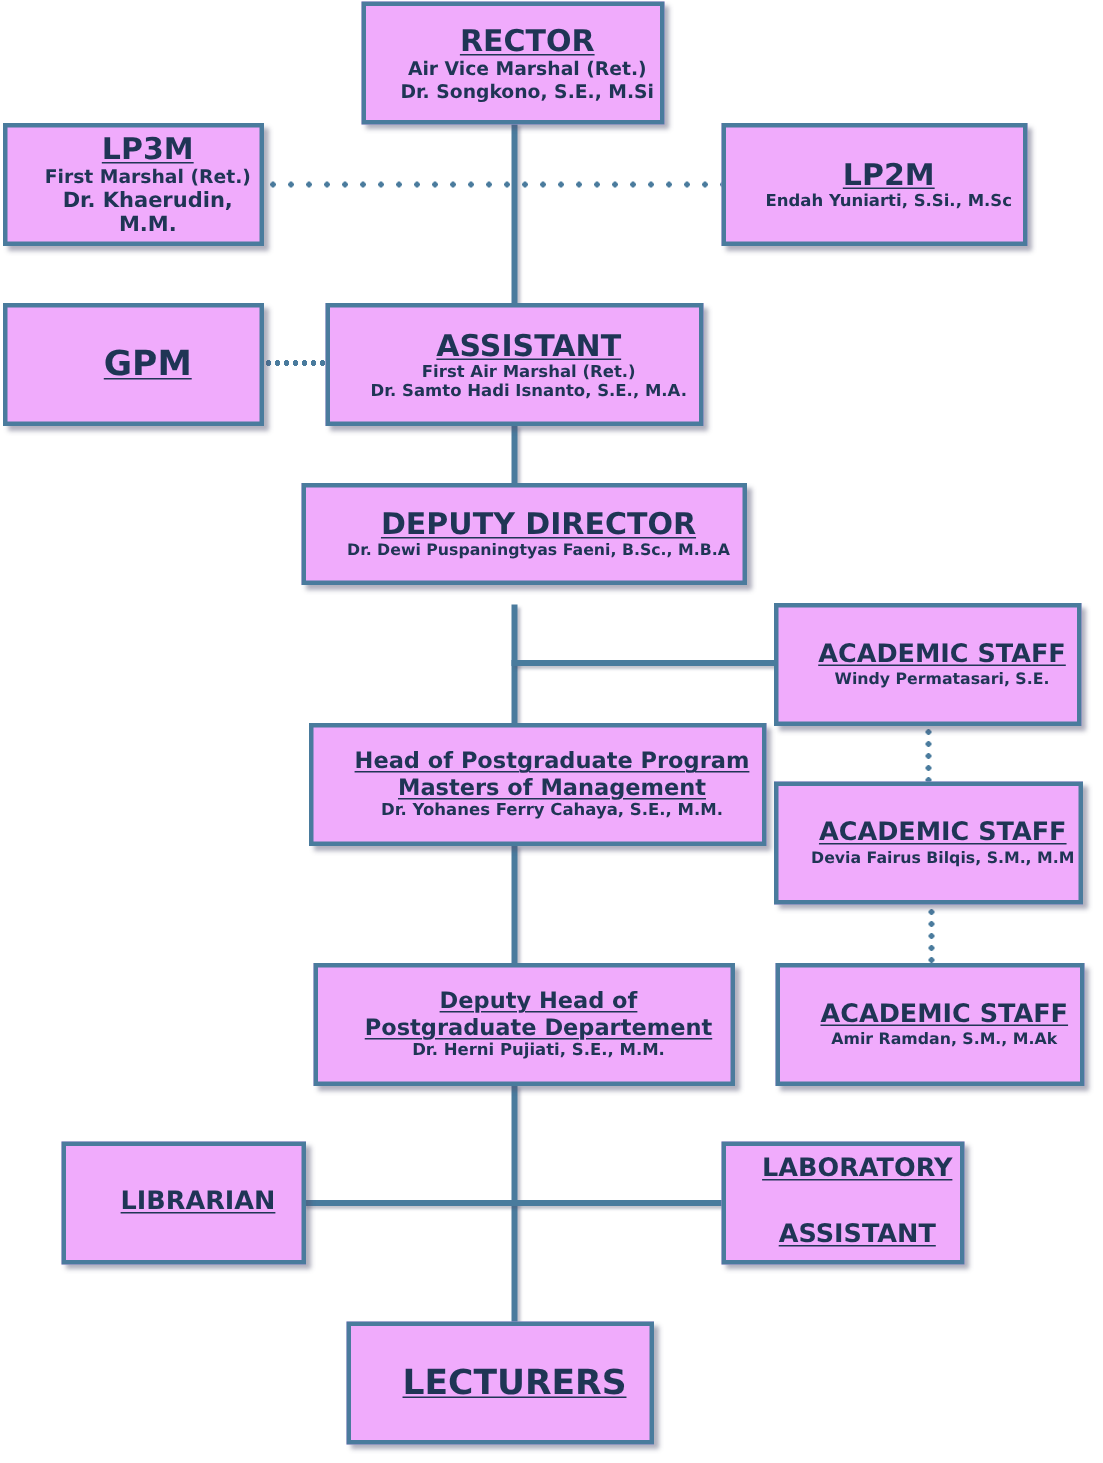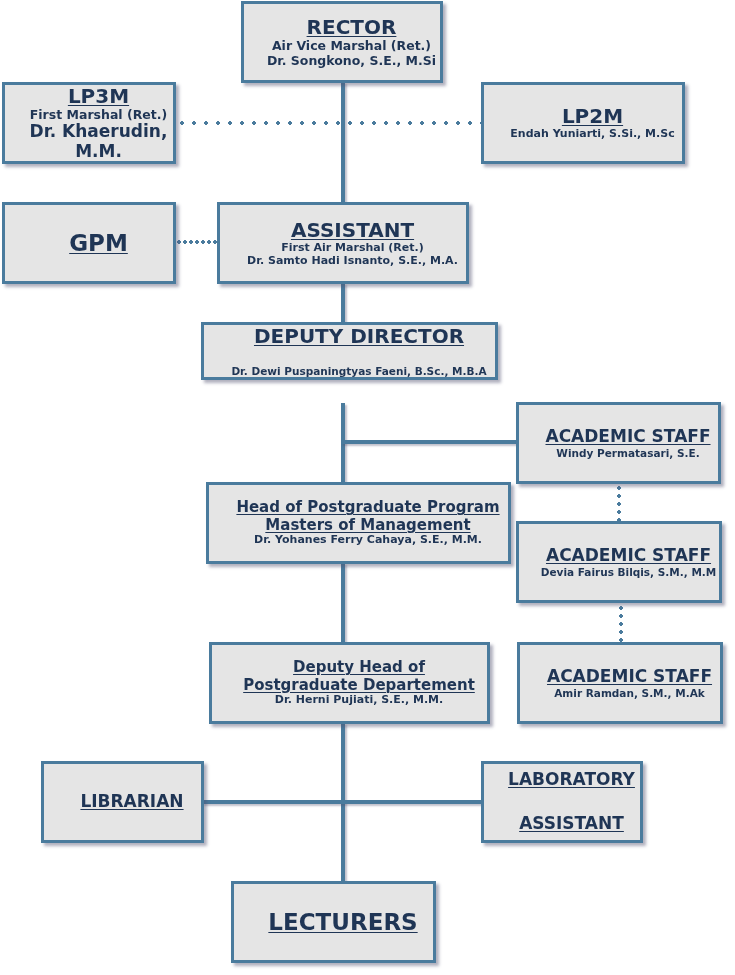--- a/index.html
+++ b/index.html
@@ -1,21 +1,21 @@
 <!DOCTYPE html>
 <html><head>
   <meta charset="utf-8">
   <style>
     html, body { margin: 0; padding: 0; background: #ffffff; }
     body { width: 735px; height: 975px; position: relative; overflow: hidden;
            font-family: "DejaVu Sans", "Liberation Sans", sans-serif; }
     #chart { position: absolute; left: 0; top: 0; width: 735px; height: 975px; }
     .box {
       position: absolute; box-sizing: border-box;
-      background: #e5e5e5; border: 3px solid #4a7b9d;
+      background: #f0abfc; border: 3px solid #4a7b9d;
       box-shadow: 3px 3px 3px rgba(80,80,110,0.45);
       display: flex; flex-direction: column; align-items: center; justify-content: center;
       text-align: center; color: #1f3555; line-height: 1.15; padding-left: 19px;
     }
     .title { font-weight: bold; text-decoration: underline; text-decoration-thickness: 1px; text-underline-offset: 2px; }
     .sub { font-weight: bold; font-size: 11px; }
     .t-lg { font-size: 20px; }
     .t-md { font-size: 17px; }
     .t-sm { font-size: 15px; }
     .t-xl { font-size: 23px; }
@@ -49,39 +49,39 @@
 
   <div class="box" style="left:241px; top:1px; width:202px; height:82px;">
     <div class="title t-lg">RECTOR</div>
     <div class="sub" style="font-size:12.5px;">Air Vice Marshal (Ret.)</div>
     <div class="sub" style="font-size:12.5px;">Dr. Songkono, S.E., M.Si</div>
   </div>
 
   <div class="box" style="left:2px; top:82px; width:174px; height:82px;">
     <div class="title t-lg">LP3M</div>
     <div class="sub" style="font-size:12.5px;">First Marshal (Ret.)</div>
-    <div class="sub" style="font-size:17px;">Dr. Khaerudin, M.M.</div>
+    <div class="sub" style="font-size:14px;">Dr. Khaerudin, M.M.</div>
   </div>
 
   <div class="box" style="left:481px; top:82px; width:204px; height:82px;">
     <div class="title t-lg">LP2M</div>
     <div class="sub">Endah Yuniarti, S.Si., M.Sc</div>
   </div>
 
   <div class="box" style="left:2px; top:202px; width:174px; height:82px;">
     <div class="title t-xl">GPM</div>
   </div>
 
   <div class="box" style="left:217px; top:202px; width:252px; height:82px;">
     <div class="title t-lg">ASSISTANT</div>
     <div class="sub">First Air Marshal (Ret.)</div>
     <div class="sub">Dr. Samto Hadi Isnanto, S.E., M.A.</div>
   </div>
 
-  <div class="box" style="left:201px; top:322px; width:297px; height:58px;justify-content:space-between;">
+  <div class="box" style="left:201px; top:322px; width:297px; height:68px;">
     <div class="title t-lg">DEPUTY DIRECTOR</div>
     <div class="sub sub-sm">Dr. Dewi Puspaningtyas Faeni, B.Sc., M.B.A</div>
   </div>
 
   <div class="box" style="left:516px; top:402px; width:205px; height:82px;">
     <div class="title t-md">ACADEMIC STAFF</div>
     <div class="sub sub-sm">Windy Permatasari, S.E.</div>
   </div>
 
   <div class="box" style="left:516px; top:521px; width:206px; height:82px;">

